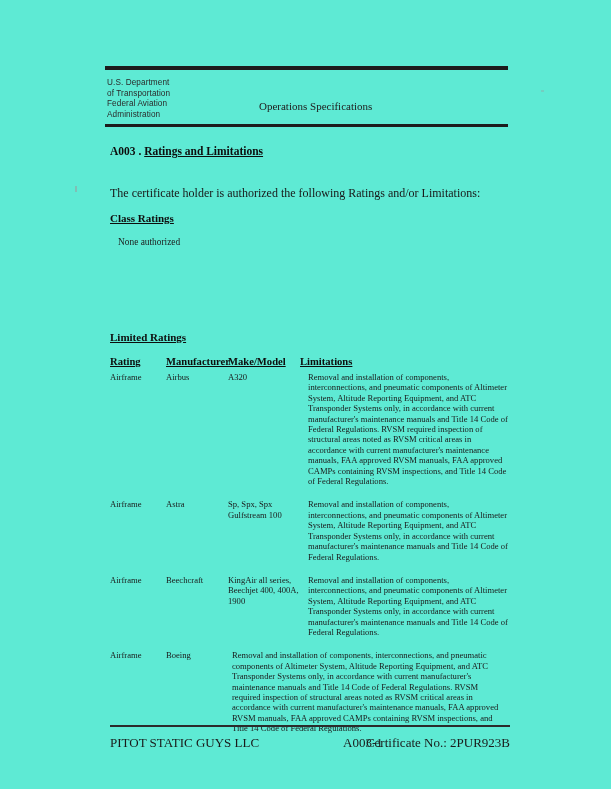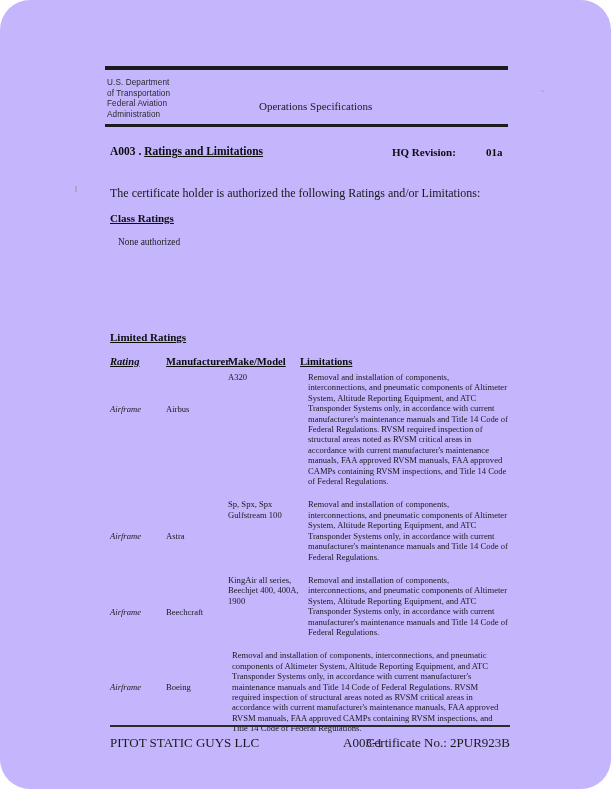--- a/index.html
+++ b/index.html
@@ -14,22 +14,21 @@
     overflow: hidden;
     font-family: "Liberation Serif", serif;
     color: #111111;
     -webkit-font-smoothing: none;
   }
 
   
   .page {
     position: absolute;
     inset: 0;
-    background: #c4b5fd;
-    border-radius: 30px;
+    background: #5eead4;
   }
 
   .scan-speck {
     position: absolute;
     background: #9a9a9a;
     opacity: .55;
   }
 
   
   .rule {
@@ -130,33 +129,33 @@
     align-items: flex-start;
   }
   .thead {
     font-weight: bold;
     font-size: 10.6px;
     color: #0d0d0d;
     margin-bottom: 5px;
   }
   .thead > div { text-decoration: underline; }
 
-  .c-rating { width: 56px; flex: 0 0 56px; font-style: italic; }
+  .c-rating { width: 56px; flex: 0 0 56px; }
   .c-manu   { width: 62px; flex: 0 0 62px; }
   .c-make   { width: 72px; flex: 0 0 72px; }
   .c-limit  { flex: 1 1 auto; }
 
   .tbody .trow {
     font-size: 8.6px;
     line-height: 10.4px;
     color: #1a1a1a;
     margin-bottom: 10px;
   }
   .tbody .c-rating,
-  .tbody .c-manu { padding-top: 0px; margin-top: 32px; }
+  .tbody .c-manu { padding-top: 0px; }
   .tbody .c-make  { padding-right: 4px; }
   .tbody .c-limit { padding-left: 4px; }
 
   .tbody .trow.r0 { margin-bottom: 13px; }
   .tbody .trow.r1 { margin-bottom: 13px; }
   .tbody .trow.r2 { margin-bottom: 13px; }
 
   
   .footer {
     position: absolute;
@@ -190,24 +189,20 @@
     <div>Administration</div>
   </div>
 
   <div class="opspec-title">Operations Specifications</div>
 
   <div class="doc-heading">
     <span>A003 . </span><span class="u">Ratings and Limitations</span>
   </div>
 
   <div class="hq-block">
-    <div class="hq-row">
-      <span class="hq-label">HQ Revision:</span>
-      <span class="hq-value rev">01a</span>
-    </div>
   </div>
 
   <div class="intro">The certificate holder is authorized the following Ratings and/or Limitations:</div>
 
   <div class="section-title class-ratings">Class Ratings</div>
 
   <div class="none-auth">None authorized</div>
 
   <div class="section-title limited-ratings">Limited Ratings </div>
 

